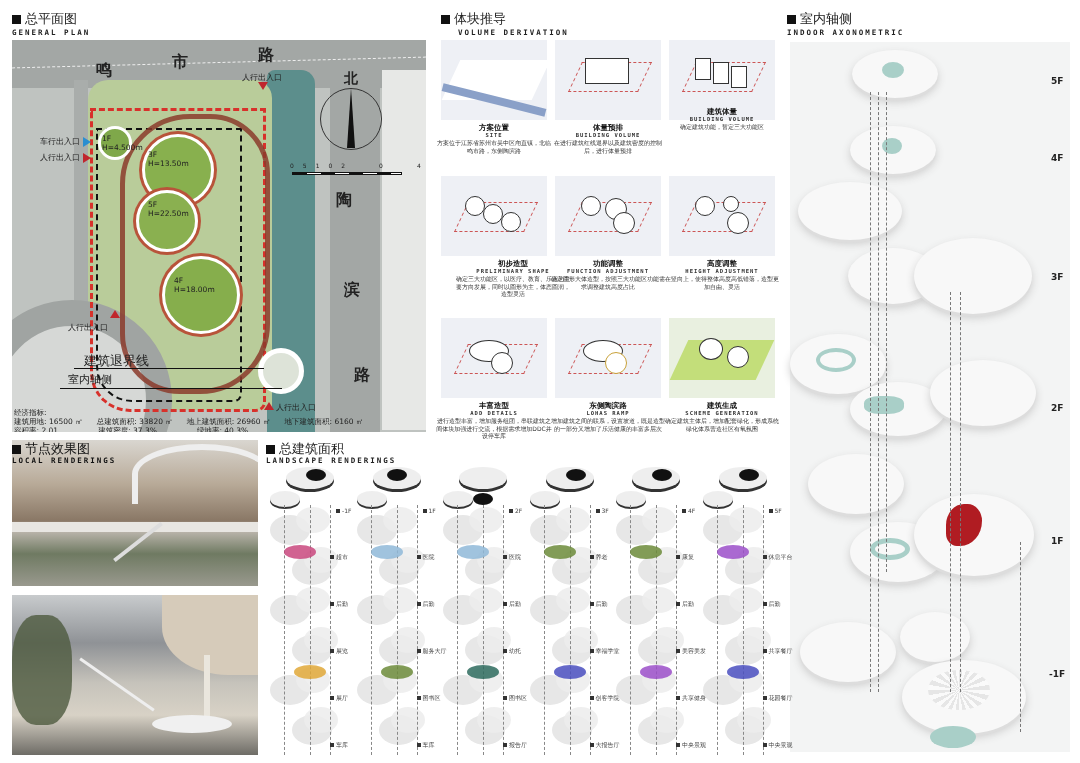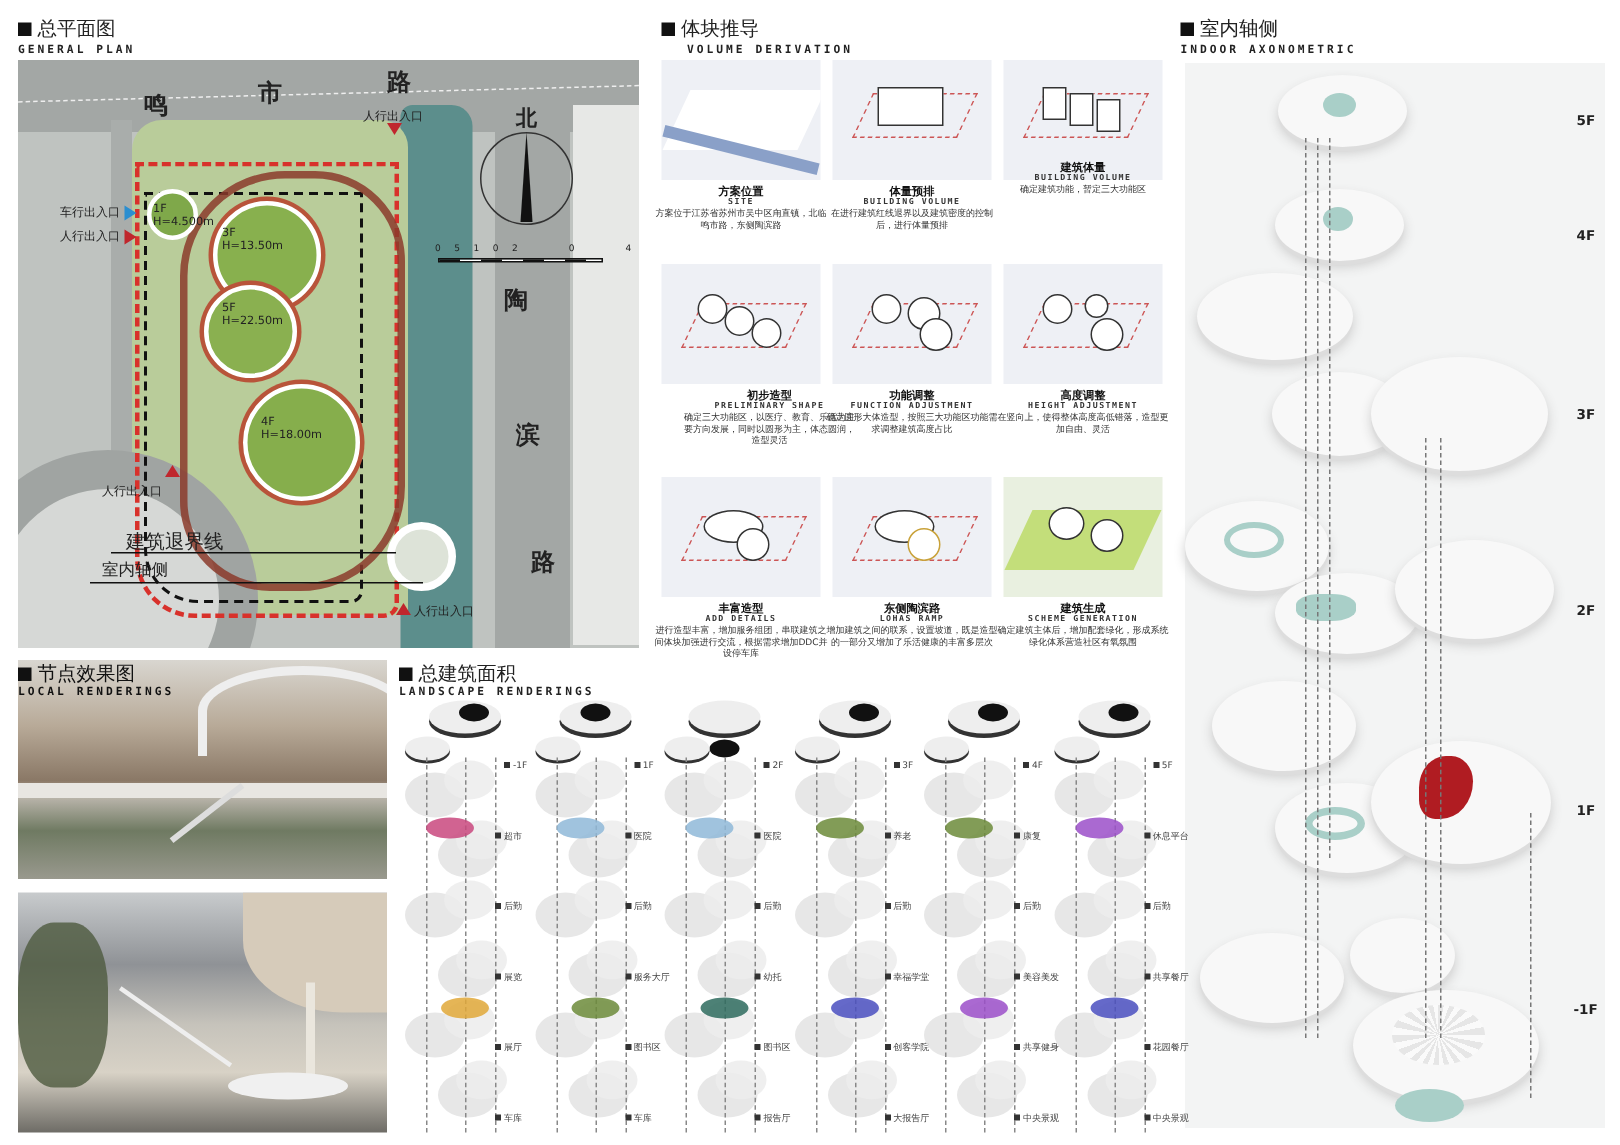--- a/index.html
+++ b/index.html
@@ -92,20 +92,34 @@
   <div class="tri-u" style="left:98px;top:270px"></div>
   <div class="lbl" style="left:56px;top:282px">人行出入口</div>
   <div class="tri-u" style="left:252px;top:362px"></div>
   <div class="lbl" style="left:264px;top:362px">人行出入口</div>
 
   <div class="lbl" style="left:72px;top:312px;font-size:13px">建筑退界线</div>
   <div style="position:absolute;left:62px;top:328px;width:190px;height:0;border-top:1.5px solid #111"></div>
   <div class="lbl" style="left:56px;top:332px;font-size:11px">室内轴侧</div>
   <div style="position:absolute;left:48px;top:348px;width:222px;height:0;border-top:1.5px solid #111"></div>
 
+  <div class="eco">
+    <div>经济指标:</div>
+    <div style="display:flex;gap:14px">
+        <span>建筑用地: 16500 ㎡</span>
+        <span>总建筑面积: 33820 ㎡</span>
+        <span>地上建筑面积: 26960 ㎡</span>
+        <span>地下建筑面积: 6160 ㎡</span>
+      </div>
+    <div style="display:flex;gap:40px">
+        <span>容积率: 2.01</span>
+        <span>建筑密度: 37.3%</span>
+        <span>绿地率: 40.3%</span>
+      </div>
+  </div>
 </div>
 
 <div class="sec-title" style="left:441px;top:10px">
     <span class="sq"></span>
     <span>体块推导</span>
   </div>
 <div class="sec-sub" style="left:458px;top:28px">VOLUME DERIVATION</div>
 
 <div class="vcell" style="left:441px;top:40px">
     <div style="position:absolute;left:10px;top:20px;width:90px;height:40px;background:#fff;transform:skew(-25deg)"></div>

